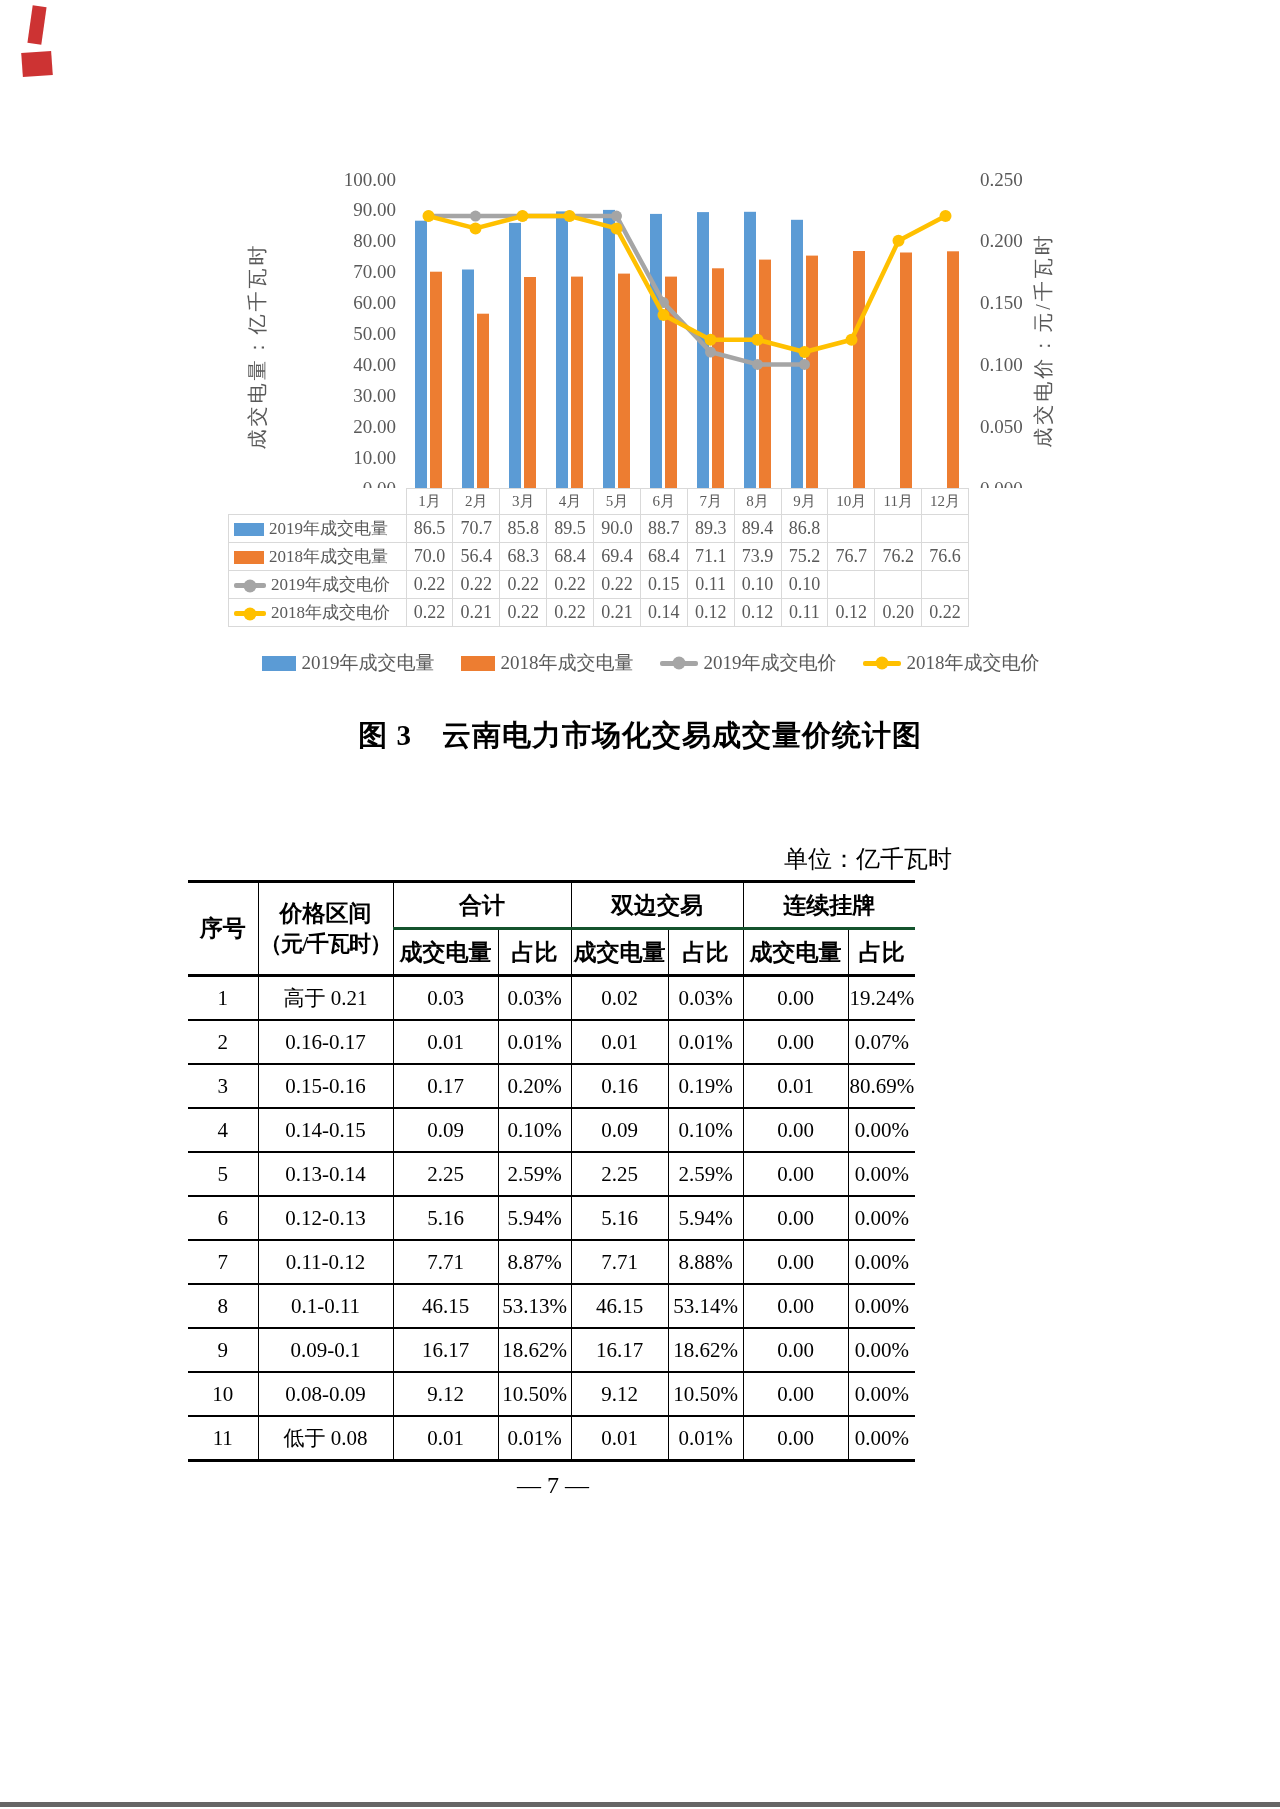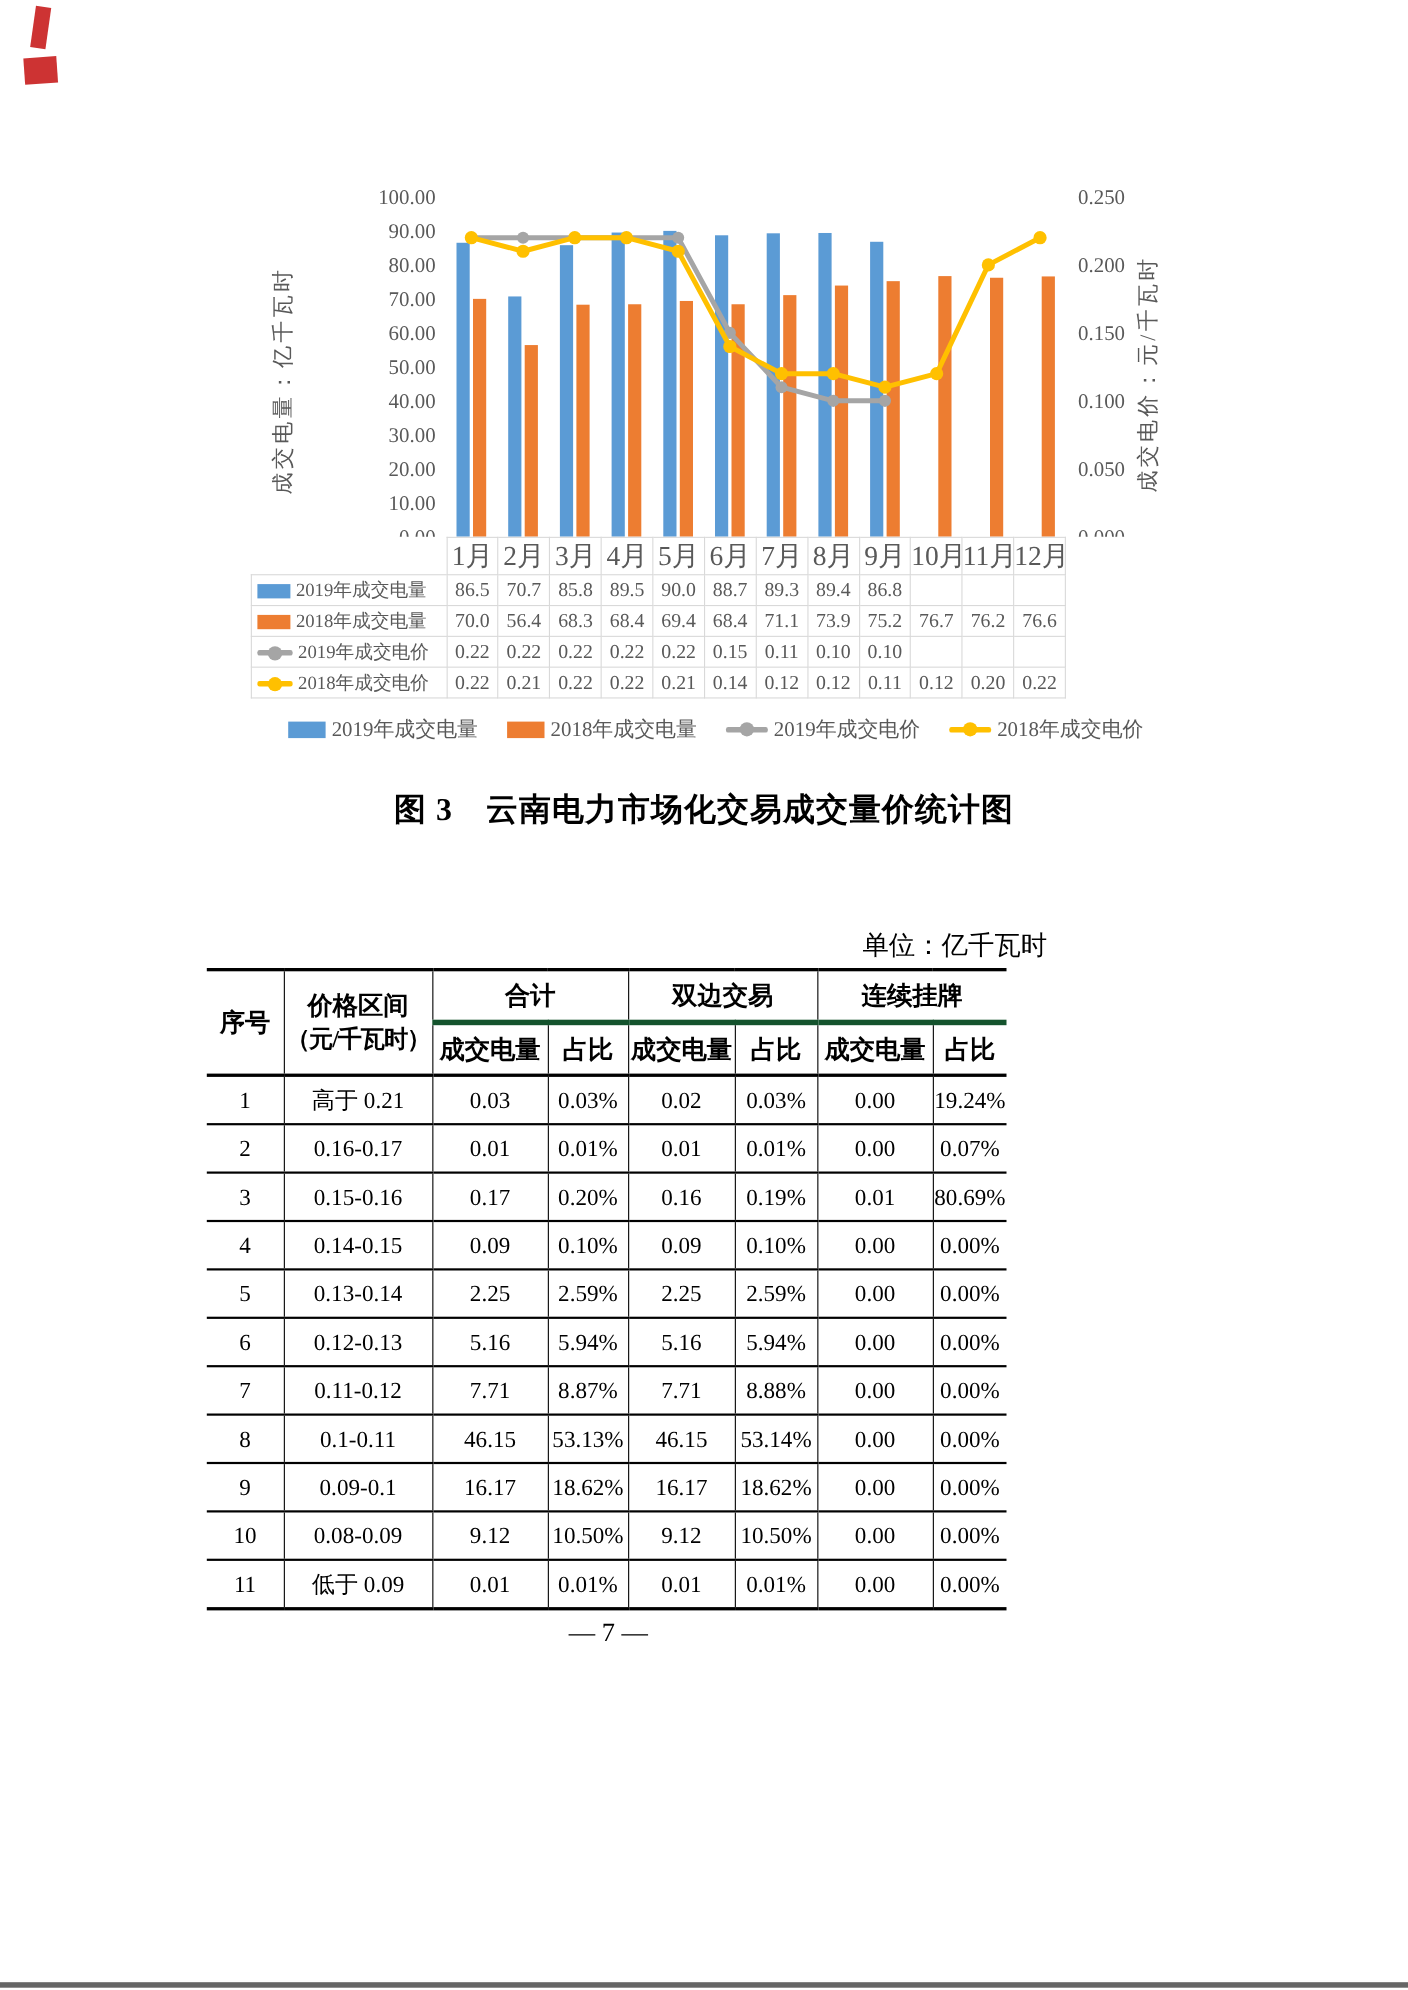--- a/index.html
+++ b/index.html
@@ -16,21 +16,21 @@
   #chart-svg{position:absolute;left:228px;top:148px;width:845px;height:340px;}
   #chart-svg text{font-family:"Liberation Serif","DejaVu Serif",serif;}
   #chart-svg .tick{font-size:19px;fill:#595959;}
   #chart-svg .atitle{font-size:20px;fill:#595959;letter-spacing:3px;}
 
   
   #chart-table{position:absolute;left:228px;top:488px;width:741px;border-collapse:collapse;
                table-layout:fixed;color:#595959;}
   #chart-table td{border:1px solid #d9d9d9;text-align:center;padding:0;height:27px;
                   font-size:18px;overflow:hidden;white-space:nowrap;}
-  #chart-table tr:first-child td{height:25px;font-size:25px;}
+  #chart-table tr:first-child td{height:25px;font-size:15px;}
   #chart-table td.corner{border:none;width:177px;}
   #chart-table td.key{text-align:left;padding-left:5px;font-size:17px;}
   .sw-bar{display:inline-block;width:30px;height:13px;margin-right:5px;vertical-align:-2px;}
   .sw-line{position:relative;display:inline-block;width:32px;height:5px;margin-right:5px;vertical-align:2px;}
   .sw-line i{position:absolute;left:0;top:0;width:100%;height:100%;border-radius:2px;}
   .sw-line b{position:absolute;left:50%;top:50%;width:13px;height:13px;border-radius:50%;transform:translate(-50%,-50%);}
 
   
   #chart-legend{position:absolute;left:228px;top:650px;width:845px;display:flex;
                 justify-content:center;align-items:center;gap:26px;font-size:19px;color:#595959;}
@@ -46,21 +46,21 @@
   #unit-note{position:absolute;left:188px;top:843px;width:764px;text-align:right;font-size:24px;}
 
   
   #price-table{position:absolute;left:188px;top:880px;width:727px;border-collapse:collapse;
                table-layout:fixed;text-align:center;}
   #price-table td{border-left:1px solid #000;border-right:1px solid #000;padding:0;}
   #price-table td:first-child{border-left:none;}
   #price-table td:last-child{border-right:none;}
   #price-table thead td{font-weight:bold;font-size:23px;border-top:1px solid #7f1d1d;}
   #price-table thead tr.h1 td{border-top:3px solid #000;height:44px;}
-  #price-table thead tr.h1 td.grp{border-bottom:5px solid #14532d;}
+  #price-table thead tr.h1 td.grp{border-bottom:3px solid #14532d;}
   #price-table thead tr.h2 td{height:44px;border-bottom:3px solid #000;}
   #price-table thead td.span2{border-bottom:3px solid #000;}
   #price-table .pr2{font-size:22px;letter-spacing:-1px;white-space:nowrap;}
   #price-table tbody td{font-size:21px;height:42px;border-top:2px solid #000;border-bottom:2px solid #000;}
   #price-table tbody tr:last-child td{border-bottom:3px solid #000;text-align:center;}
 
   #page-footer{position:absolute;left:188px;top:1472px;width:730px;text-align:center;font-size:24px;}
 </style>
 </head>
 <body>
@@ -373,21 +373,21 @@
           <td>0.08-0.09</td>
           <td>9.12</td>
           <td>10.50%</td>
           <td>9.12</td>
           <td>10.50%</td>
           <td>0.00</td>
           <td>0.00%</td>
         </tr>
         <tr>
           <td>11</td>
-          <td>低于 0.09</td>
+          <td>低于 0.08</td>
           <td>0.01</td>
           <td>0.01%</td>
           <td>0.01</td>
           <td>0.01%</td>
           <td>0.00</td>
           <td>0.00%</td>
         </tr>
       </tbody>
   </table>
 

